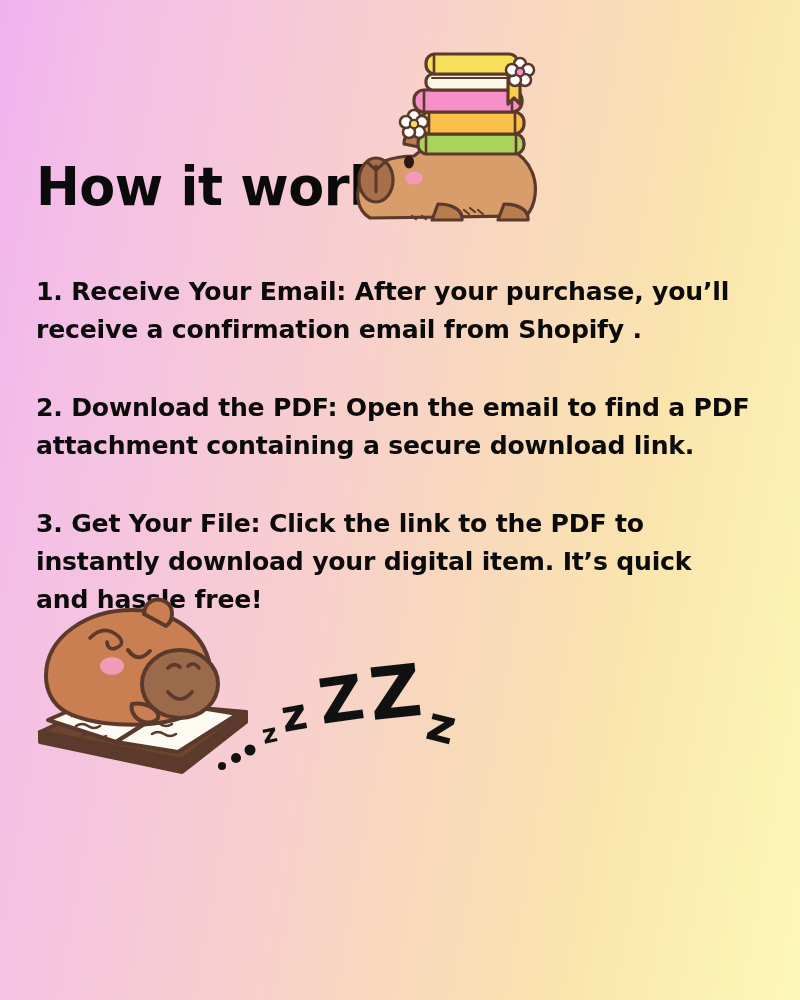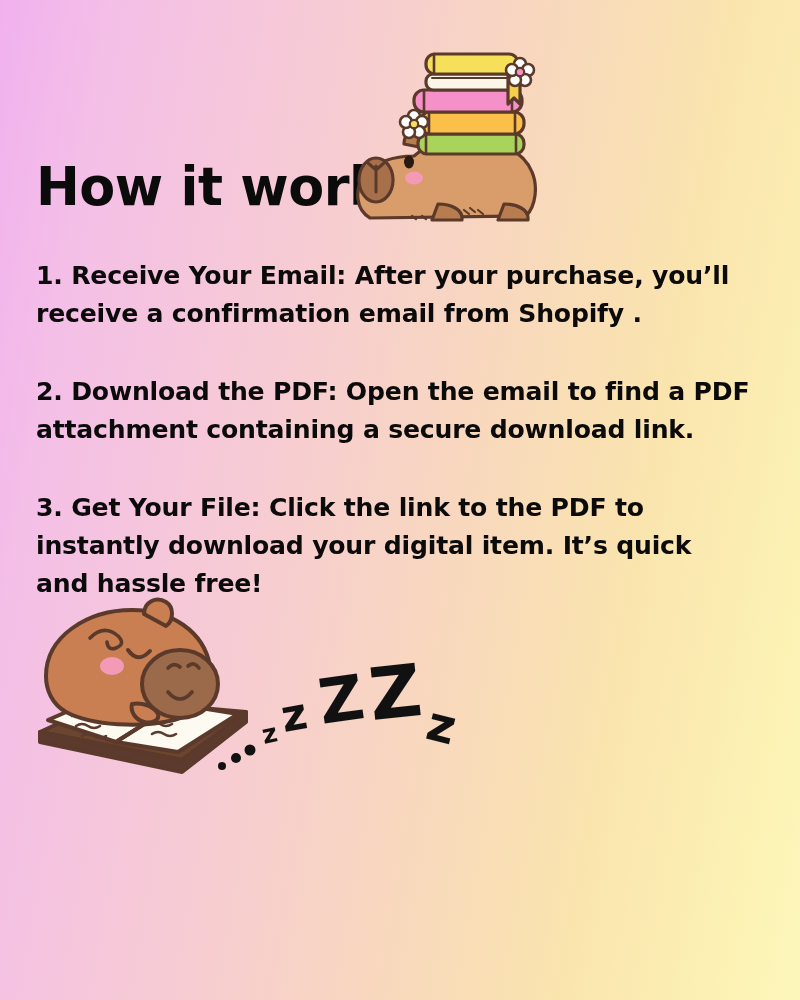--- a/index.html
+++ b/index.html
@@ -40,21 +40,21 @@
     font-family: "DejaVu Sans", sans-serif;
     transform: scaleX(0.97);
     transform-origin: left center;
     white-space: nowrap;
   }
 
   
   #steps {
     position: absolute;
     left: 36px;
-    top: 256px;
+    top: 272px;
     width: 726px;
   }
   .step {
     font-family: "DejaVu Sans", sans-serif;
     font-weight: 700;
     font-size: 25.5px;
     line-height: 38px;
     color: #0b0b0b;
     letter-spacing: -0.2px;
     margin-bottom: 40px;

